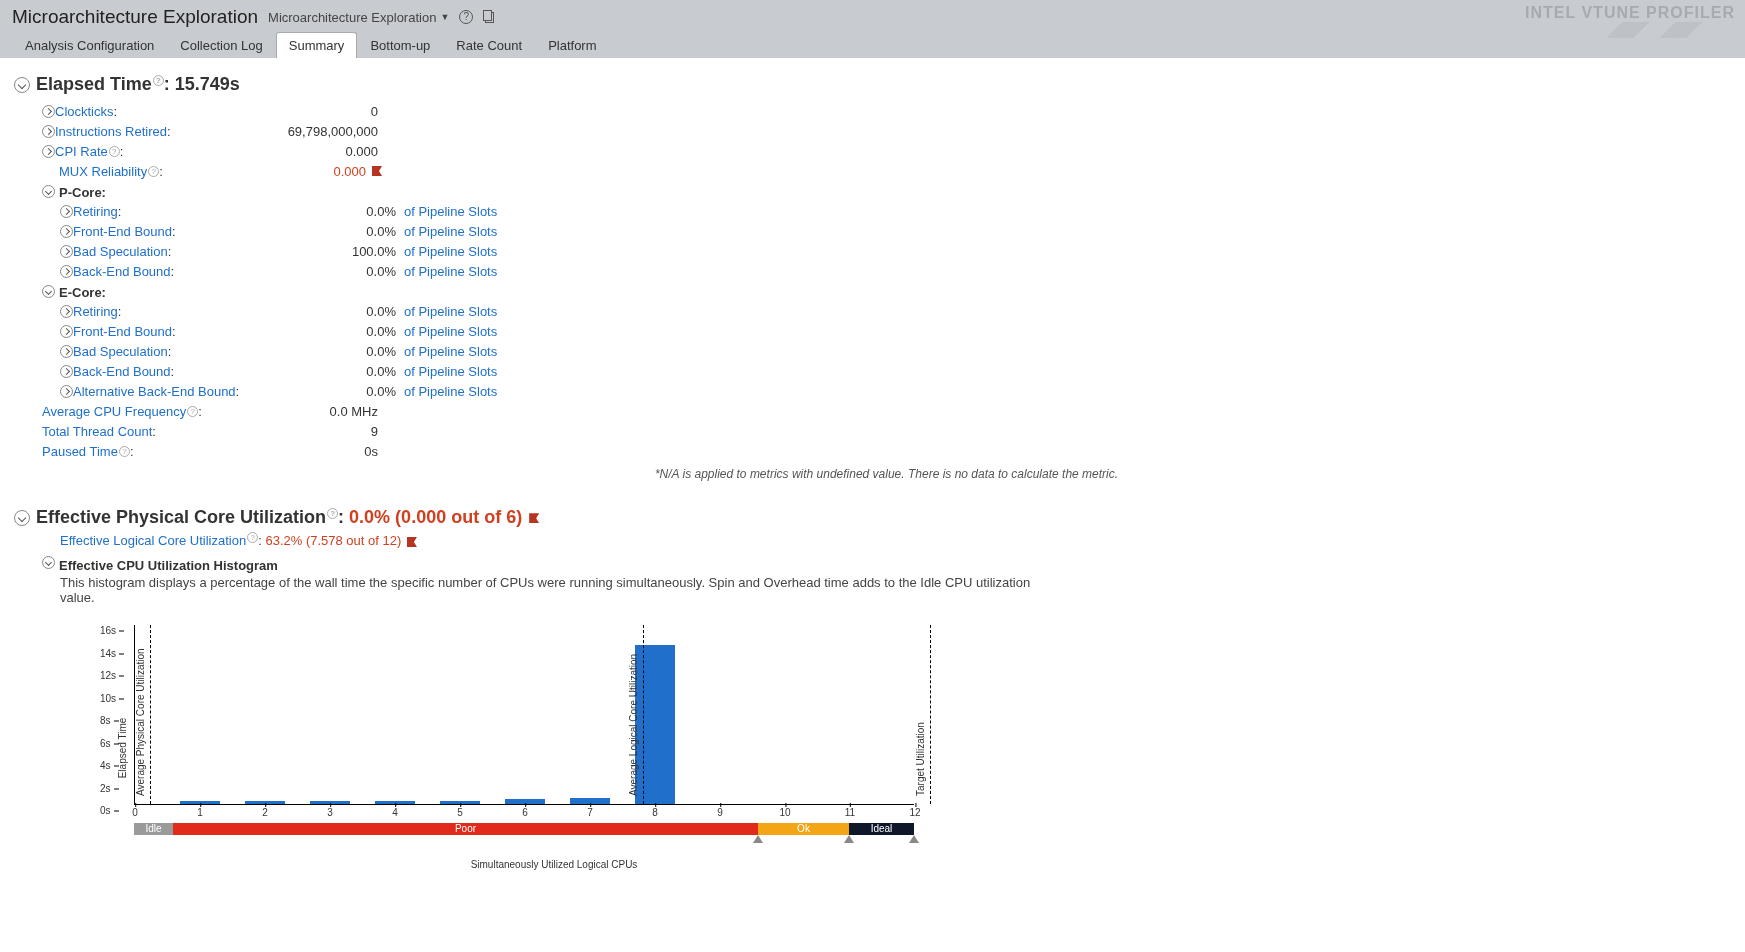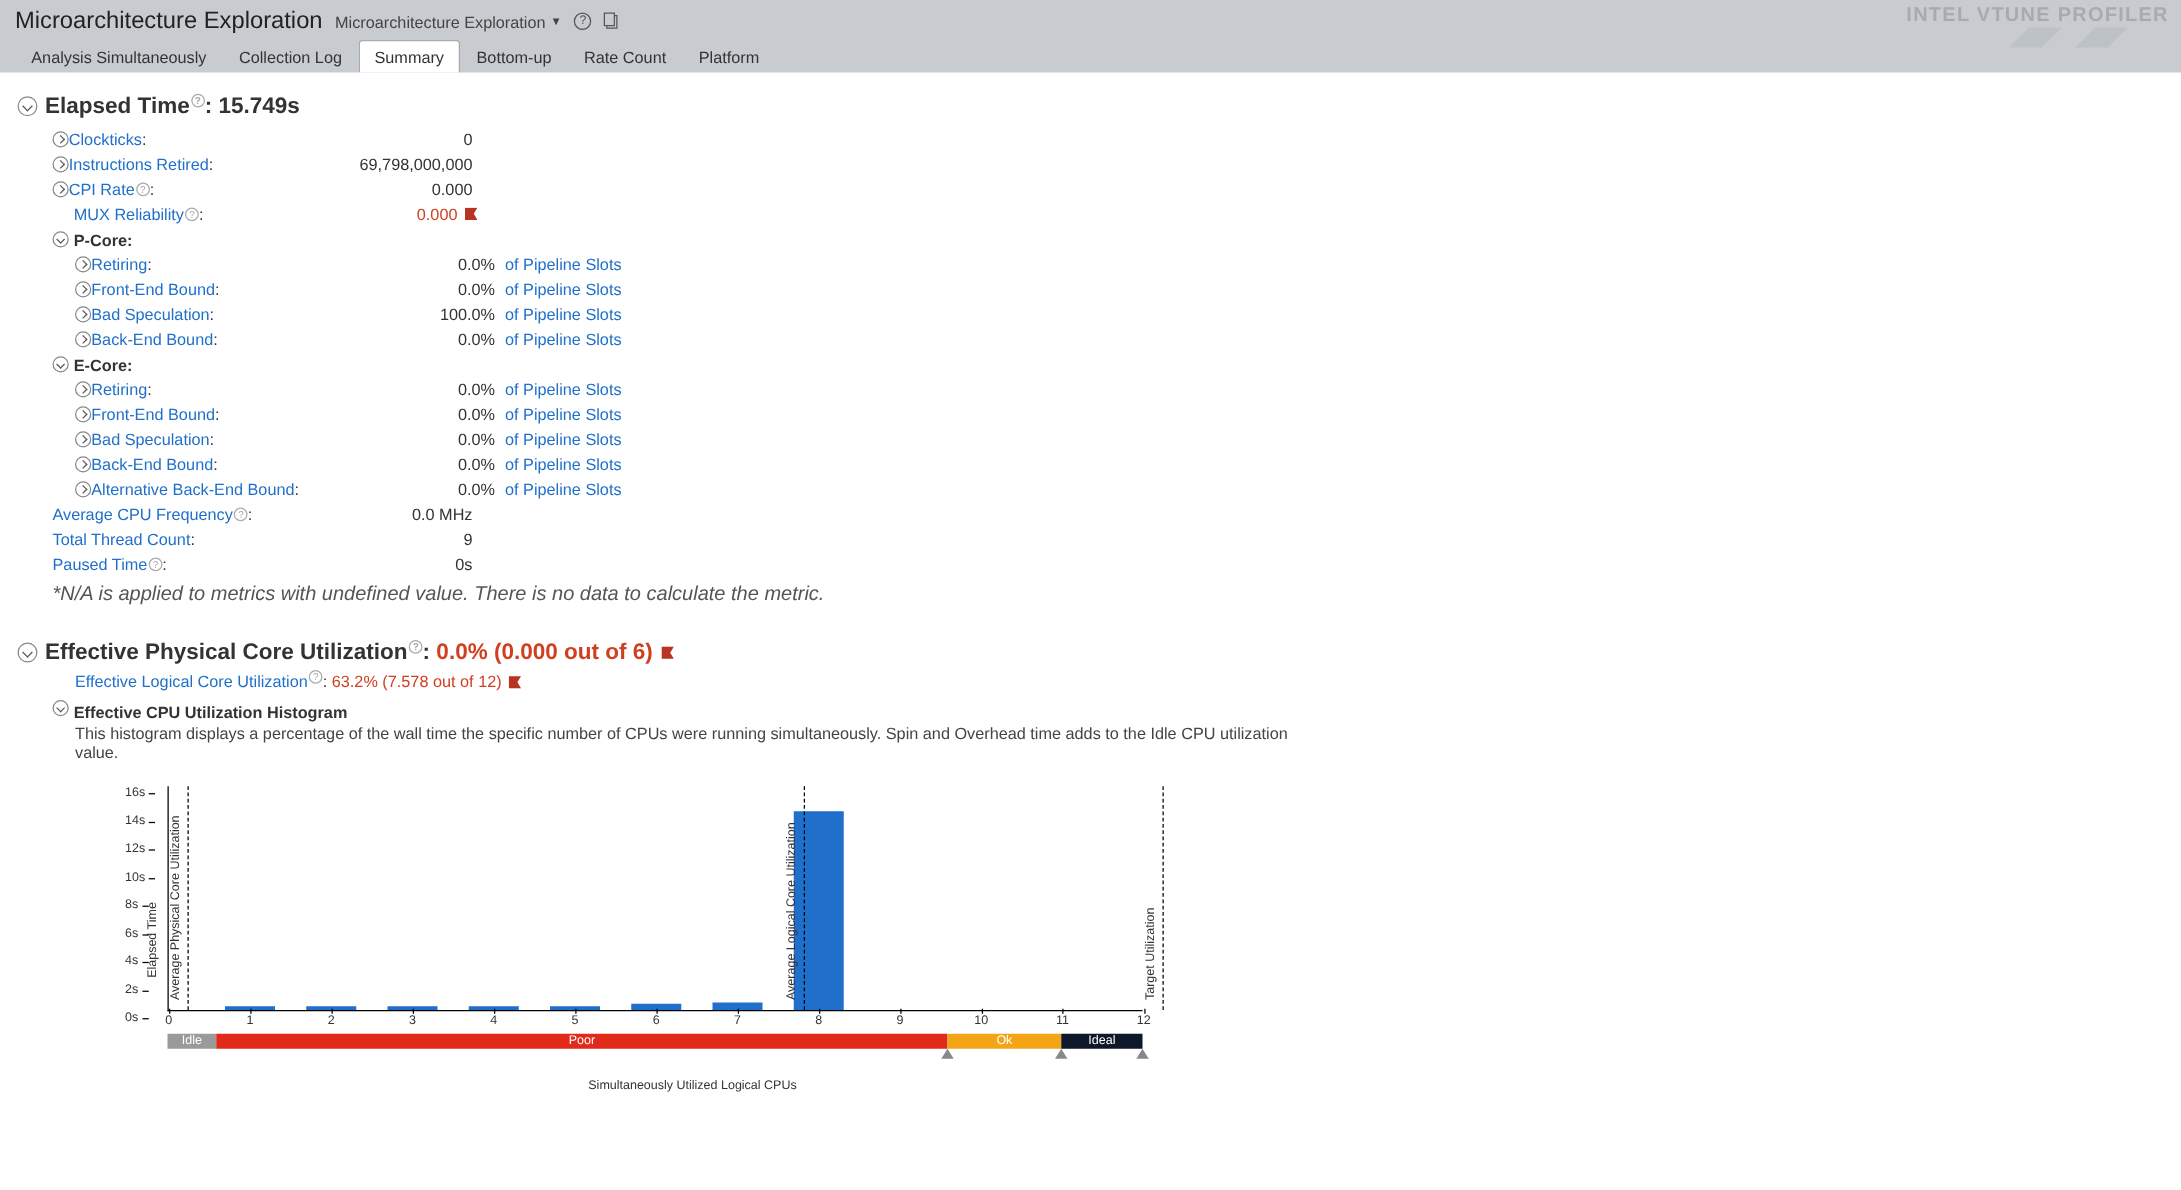--- a/index.html
+++ b/index.html
@@ -126,21 +126,21 @@
   .unit { color:#1f6fcb; width:120px; }
   .red { color:#d04020; }
   .flag {
     display:inline-block; width:10px; height:10px;
     background:#b73322;
     clip-path: polygon(0 0, 100% 0, 70% 50%, 100% 100%, 0 100%);
     margin-left:2px;
     vertical-align:middle;
   }
   .subhead { font-weight:700; margin-top:2px; }
-  .footnote { font-style:italic; color:#555; font-size:16px; margin:6px 0 0 28px; }
+  .footnote { font-style:italic; color:#555; font-size:12px; margin:6px 0 0 28px;text-align:center; }
   .section2-head {
     display:flex; align-items:center; gap:6px;
     font-size:18px; font-weight:700;
     margin-top:26px;
   }
   .section2-val { color:#d04020; }
   .sub-line { margin-left:46px; font-size:13px; margin-top:4px;}
   .hist-title { font-weight:700; margin-top:6px;}
   .hist-desc { color:#444; margin-top:2px; max-width:1000px; }
   .chart-wrap {
@@ -235,21 +235,21 @@
       <span style="font-size:9px;">▼</span>
     </span>
     <span class="icon-help">?</span>
     <span style="position:relative;width:15px;height:15px;">
       <span style="position:absolute;left:2px;top:2px;width:9px;height:11px;border:1px solid #555;"></span>
       <span style="position:absolute;left:0;top:0;width:9px;height:11px;border:1px solid #555;background:#c8ccd0;"></span>
     </span>
   </div>
   <div class="brand">INTEL VTUNE PROFILER</div>
   <div class="tabs" id="tabs">
-      <div class="tab">Analysis Simultaneously</div>
+      <div class="tab">Analysis Configuration</div>
       <div class="tab">Collection Log</div>
       <div class="tab active">Summary</div>
       <div class="tab">Bottom-up</div>
       <div class="tab">Rate Count</div>
       <div class="tab">Platform</div>
     </div>
 </div>
 
 <div class="content">
 

